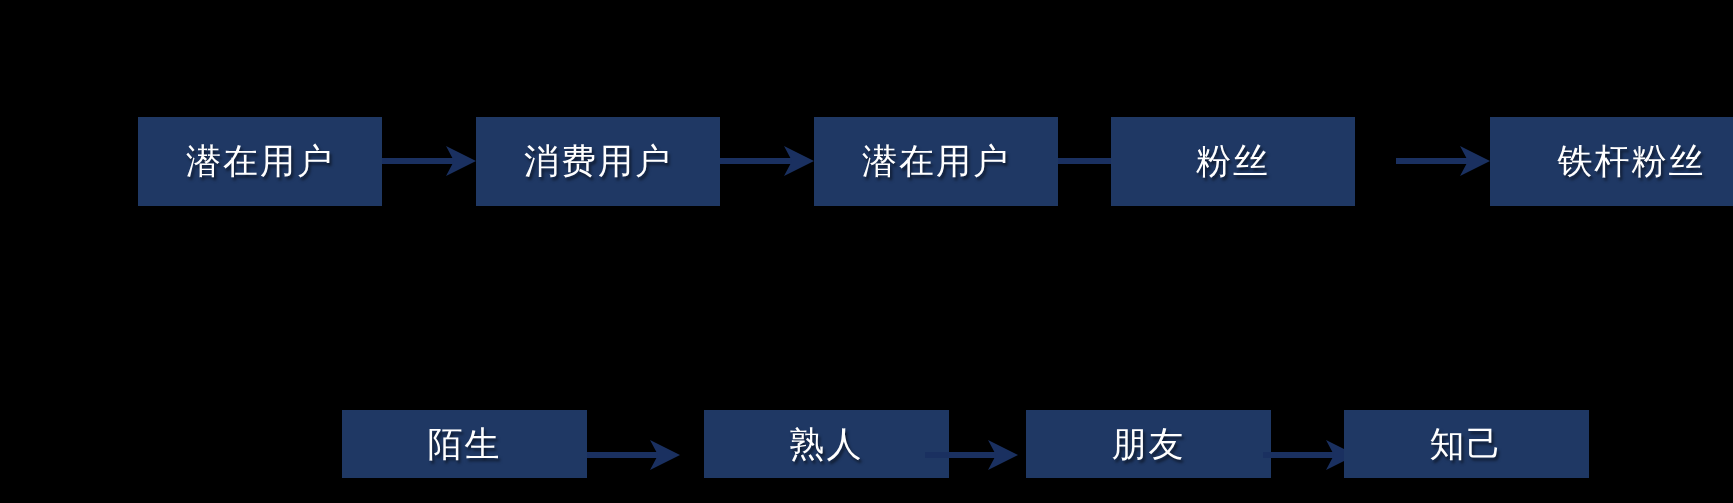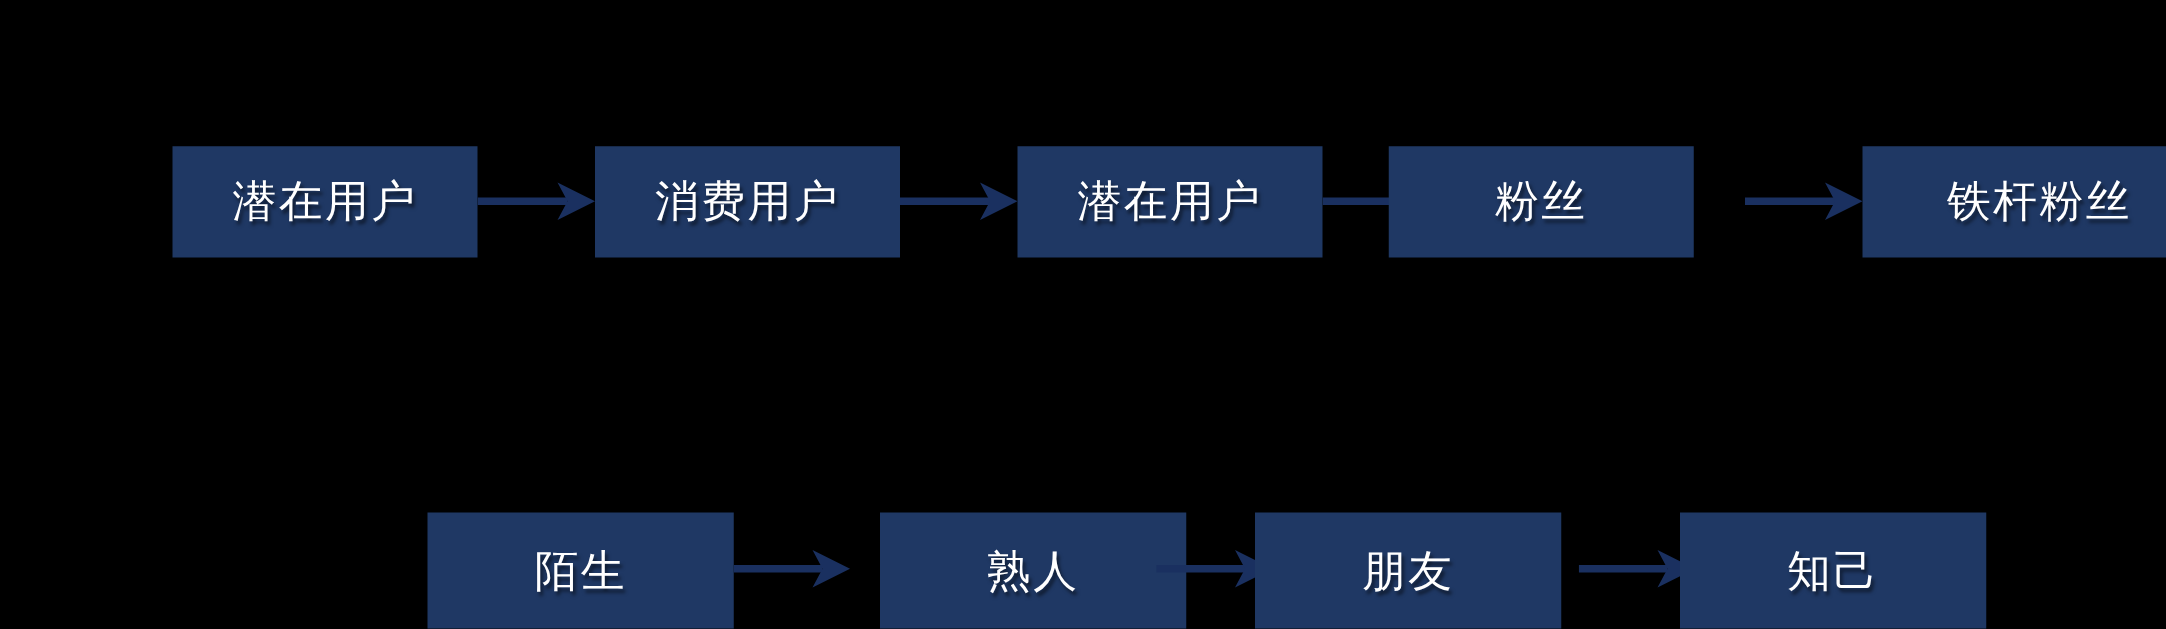--- a/index.html
+++ b/index.html
@@ -27,21 +27,21 @@
     color: var(--box-text);
     display: flex;
     align-items: center;
     justify-content: center;
     font-size: 35px;
     letter-spacing: 2px;
     text-shadow: 2px 3px 3px rgba(0, 0, 0, 0.55);
     white-space: nowrap;
   }
   .row-top .flow-box { top: 117px; width: 244px; height: 89px; }
-  .row-bottom .flow-box { top: 410px; width: 245px; height: 94px; }
+  .row-bottom .flow-box { top: 410px; width: 245px; height: 68px; }
 
   .flow-arrow {
     position: absolute;
     line-height: 0;
   }
   .row-top .flow-arrow { top: 145px; }
   .row-bottom .flow-arrow { top: 439px; }
   .flow-arrow svg { display: block; }
   .flow-arrow .arrow-shape { fill: var(--arrow); }
 </style>
@@ -102,21 +102,21 @@
 
     <div class="flow-box" style="left:704px">熟人</div>
 
     <div class="flow-arrow" style="left:925px">
       <svg width="93" height="32" viewBox="0 0 93 32">
         <rect class="arrow-shape" x="0" y="13" width="71" height="6"></rect>
         <polygon class="arrow-shape" points="93,16 63,1 71,16 63,31"></polygon>
       </svg>
     </div>
 
-    <div class="flow-box" style="left:1004px">朋友</div>
+    <div class="flow-box" style="left:1026px">朋友</div>
 
     <div class="flow-arrow" style="left:1263px">
       <svg width="93" height="32" viewBox="0 0 93 32">
         <rect class="arrow-shape" x="0" y="13" width="71" height="6"></rect>
         <polygon class="arrow-shape" points="93,16 63,1 71,16 63,31"></polygon>
       </svg>
     </div>
 
     <div class="flow-box" style="left:1344px">知己</div>
   </div>

